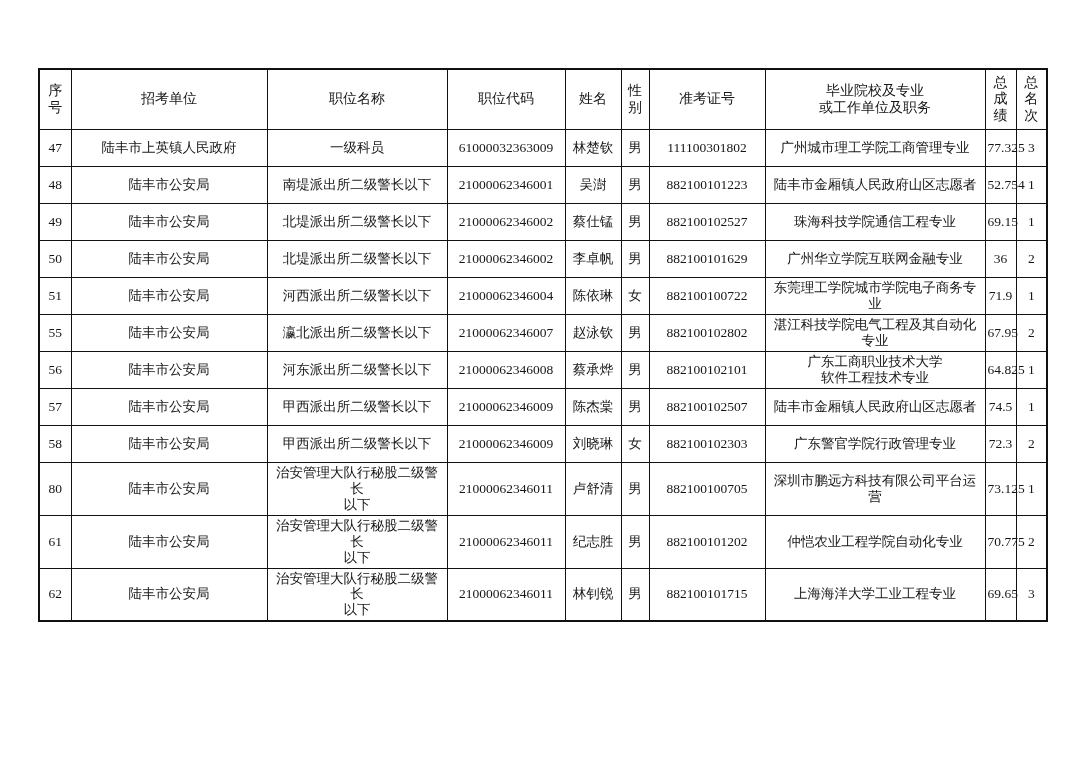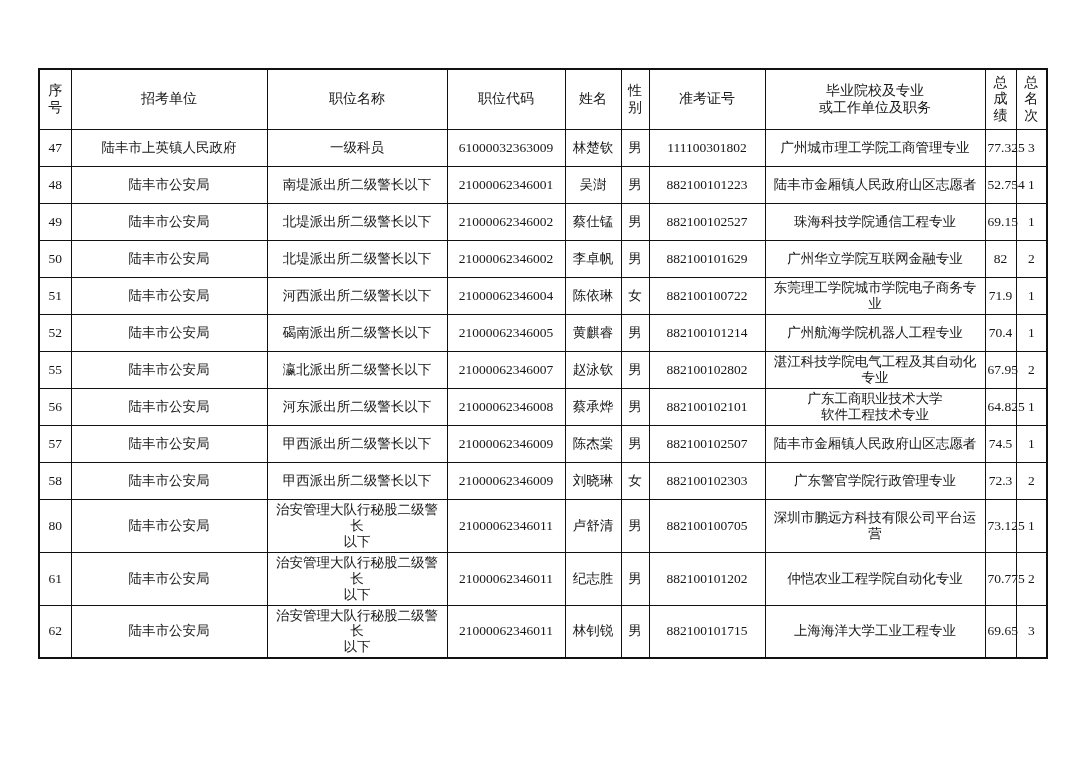--- a/index.html
+++ b/index.html
@@ -157,48 +157,36 @@
         </tr>
         <tr>
           <td class="num">50</td>
           <td>陆丰市公安局</td>
           <td>北堤派出所二级警长以下</td>
           <td class="num">21000062346002</td>
           <td>李卓帆</td>
           <td>男</td>
           <td class="num">882100101629</td>
           <td>广州华立学院互联网金融专业</td>
-          <td class="score">82</td>
+          <td class="score">36</td>
           <td class="num">2</td>
         </tr>
         <tr>
           <td class="num">51</td>
           <td>陆丰市公安局</td>
           <td>河西派出所二级警长以下</td>
           <td class="num">21000062346004</td>
           <td>陈依琳</td>
           <td>女</td>
           <td class="num">882100100722</td>
           <td>东莞理工学院城市学院电子商务专业</td>
           <td class="score">71.9</td>
           <td class="num">1</td>
         </tr>
         <tr>
-          <td class="num">52</td>
-          <td>陆丰市公安局</td>
-          <td>碣南派出所二级警长以下</td>
-          <td class="num">21000062346005</td>
-          <td>黄麒睿</td>
-          <td>男</td>
-          <td class="num">882100101214</td>
-          <td>广州航海学院机器人工程专业</td>
-          <td class="score">70.4</td>
-          <td class="num">1</td>
-        </tr>
-        <tr>
           <td class="num">55</td>
           <td>陆丰市公安局</td>
           <td>瀛北派出所二级警长以下</td>
           <td class="num">21000062346007</td>
           <td>赵泳钦</td>
           <td>男</td>
           <td class="num">882100102802</td>
           <td>湛江科技学院电气工程及其自动化专业</td>
           <td class="score">67.95</td>
           <td class="num">2</td>

